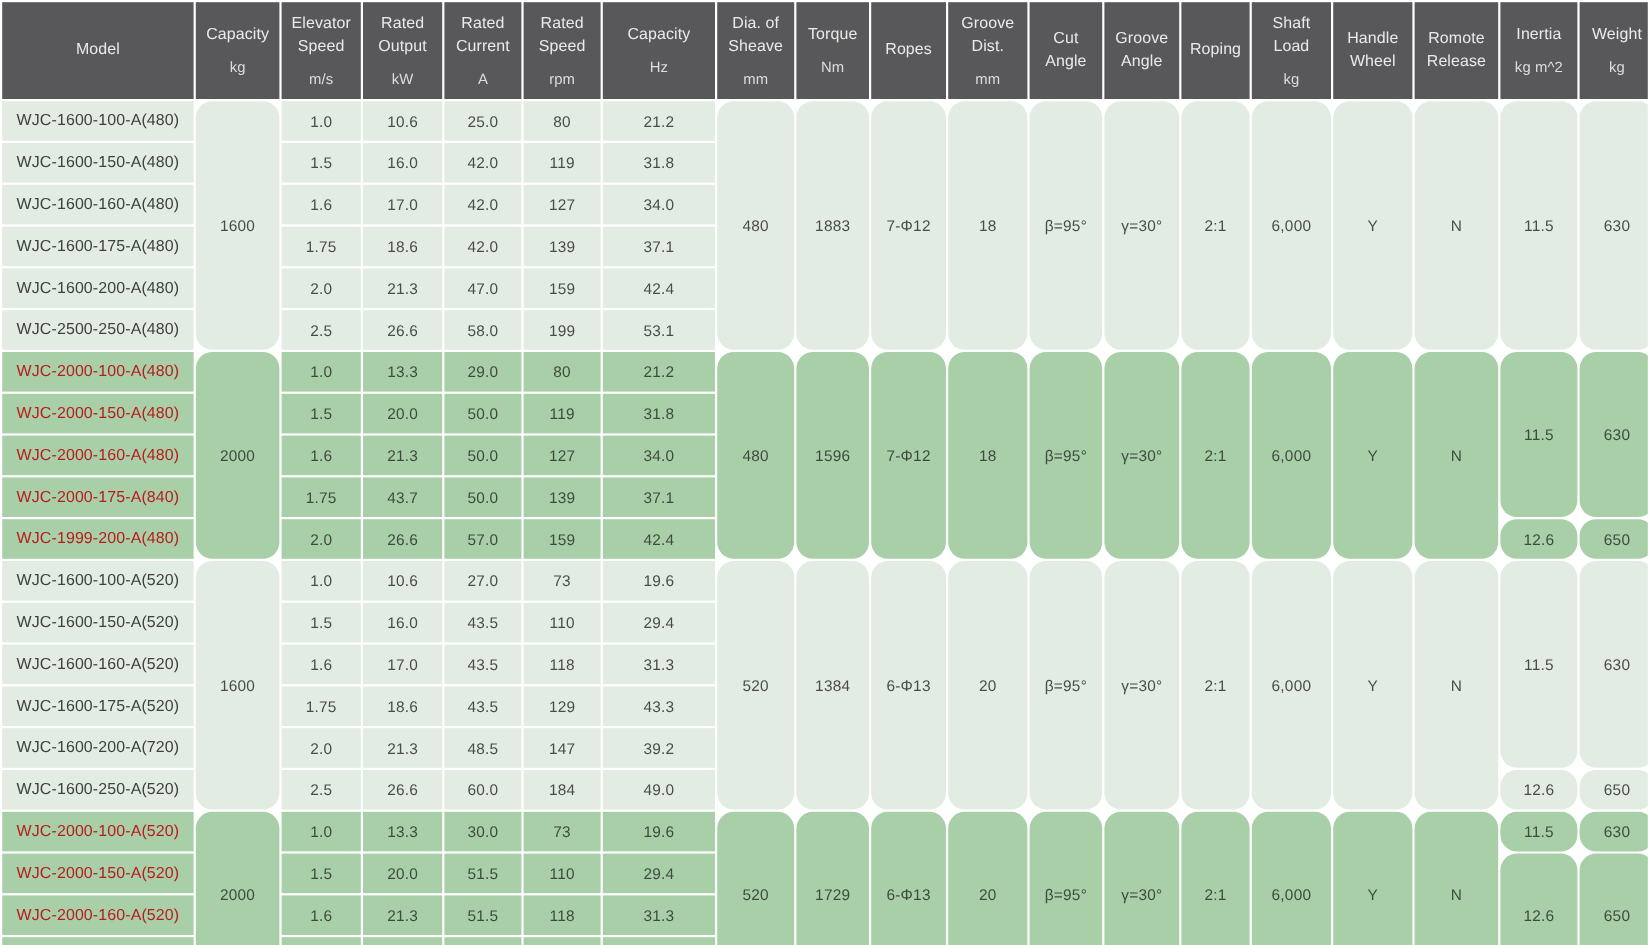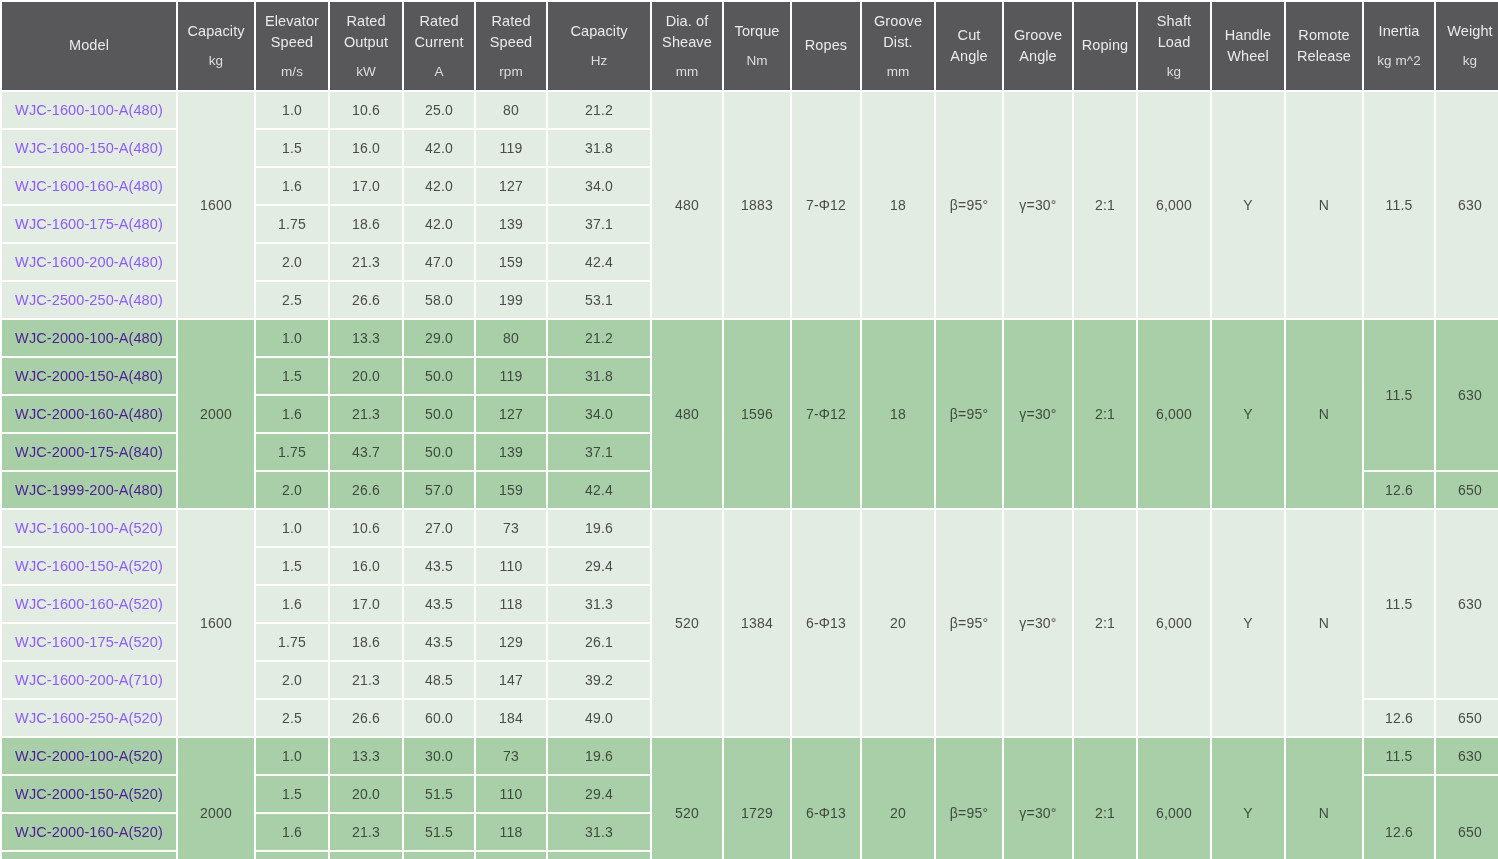--- a/index.html
+++ b/index.html
@@ -42,25 +42,25 @@
     font-size:14px;
     color:#4b4b4b;
     letter-spacing:.2px;
   }
   tr.pale td{background:#e3ece3;}
   tr.mint td{background:#a8cfa8;color:#3f4a3f;}
   td.model{
     text-align:left;
     padding-left:15px;
     font-size:14.5px;
-    color:#8b5cf6;
+    color:#404040;
     letter-spacing:.1px;
   }
-  tr.mint td.model{color:#4c1d95;}
-  td.merged{font-size:14px;}
+  tr.mint td.model{color:#b91c1c;}
+  td.merged{font-size:14px;border-radius:15px;}
 </style>
 </head>
 <body>
 
 <table id="spec-table">
   <colgroup>
     <col style="width:174px">
       <col style="width:76px">
       <col style="width:72px">
       <col style="width:72px">
@@ -306,24 +306,24 @@
         <td>43.5</td>
         <td>118</td>
         <td>31.3</td>
       </tr>
       <tr class="pale" style="height: 36px;">
         <td class="model">WJC-1600-175-A(520)</td>
         <td>1.75</td>
         <td>18.6</td>
         <td>43.5</td>
         <td>129</td>
-        <td>26.1</td>
-      </tr>
-      <tr class="pale" style="height: 36px;">
-        <td class="model">WJC-1600-200-A(710)</td>
+        <td>43.3</td>
+      </tr>
+      <tr class="pale" style="height: 36px;">
+        <td class="model">WJC-1600-200-A(720)</td>
         <td>2.0</td>
         <td>21.3</td>
         <td>48.5</td>
         <td>147</td>
         <td>39.2</td>
       </tr>
       <tr class="pale" style="height: 36px;">
         <td class="model">WJC-1600-250-A(520)</td>
         <td>2.5</td>
         <td>26.6</td>

